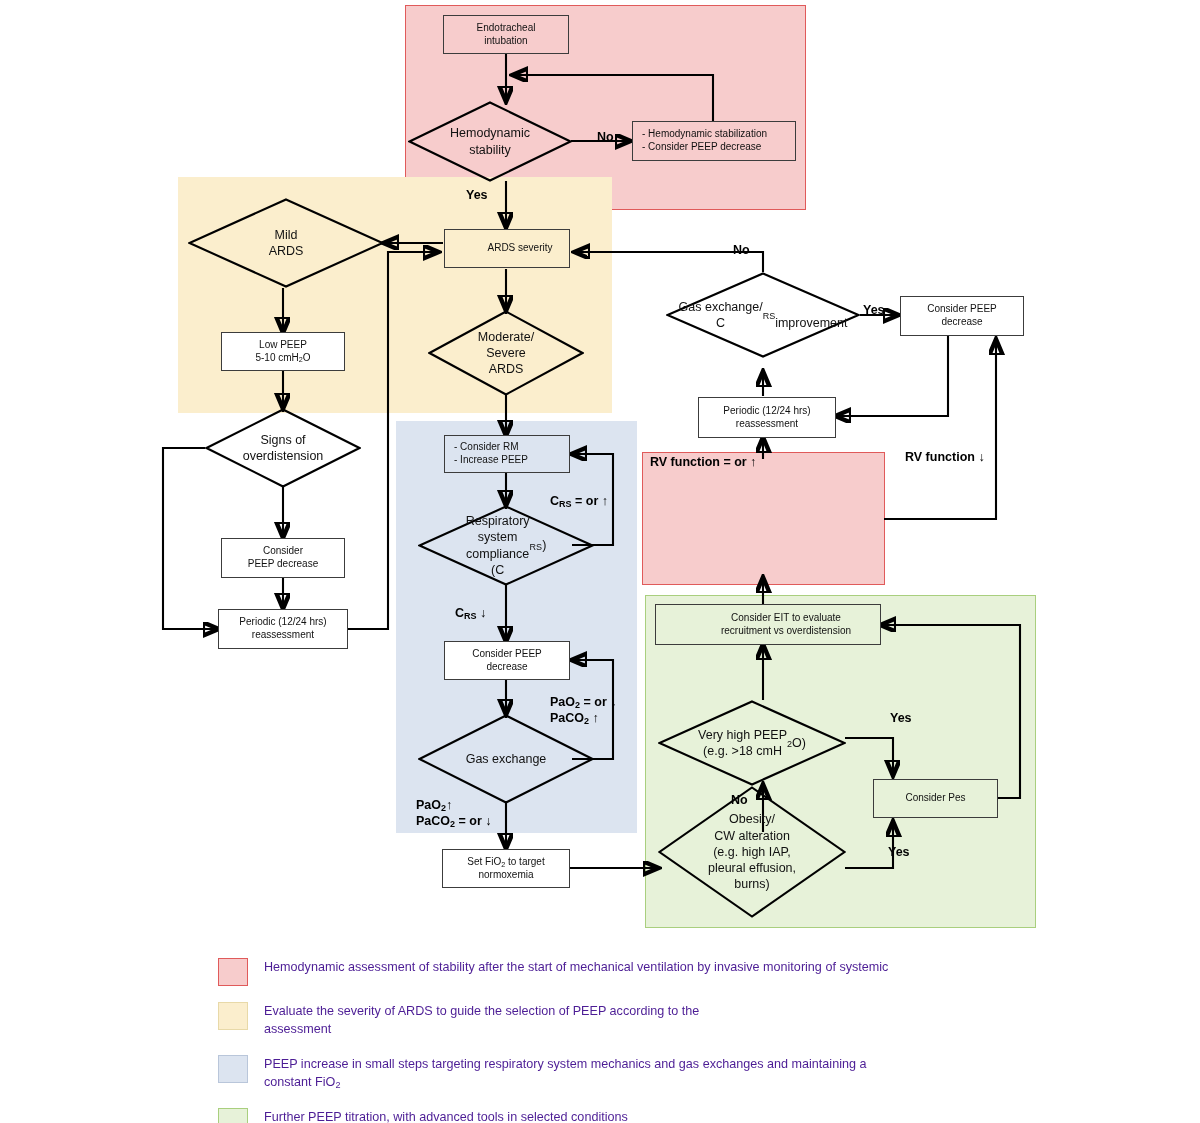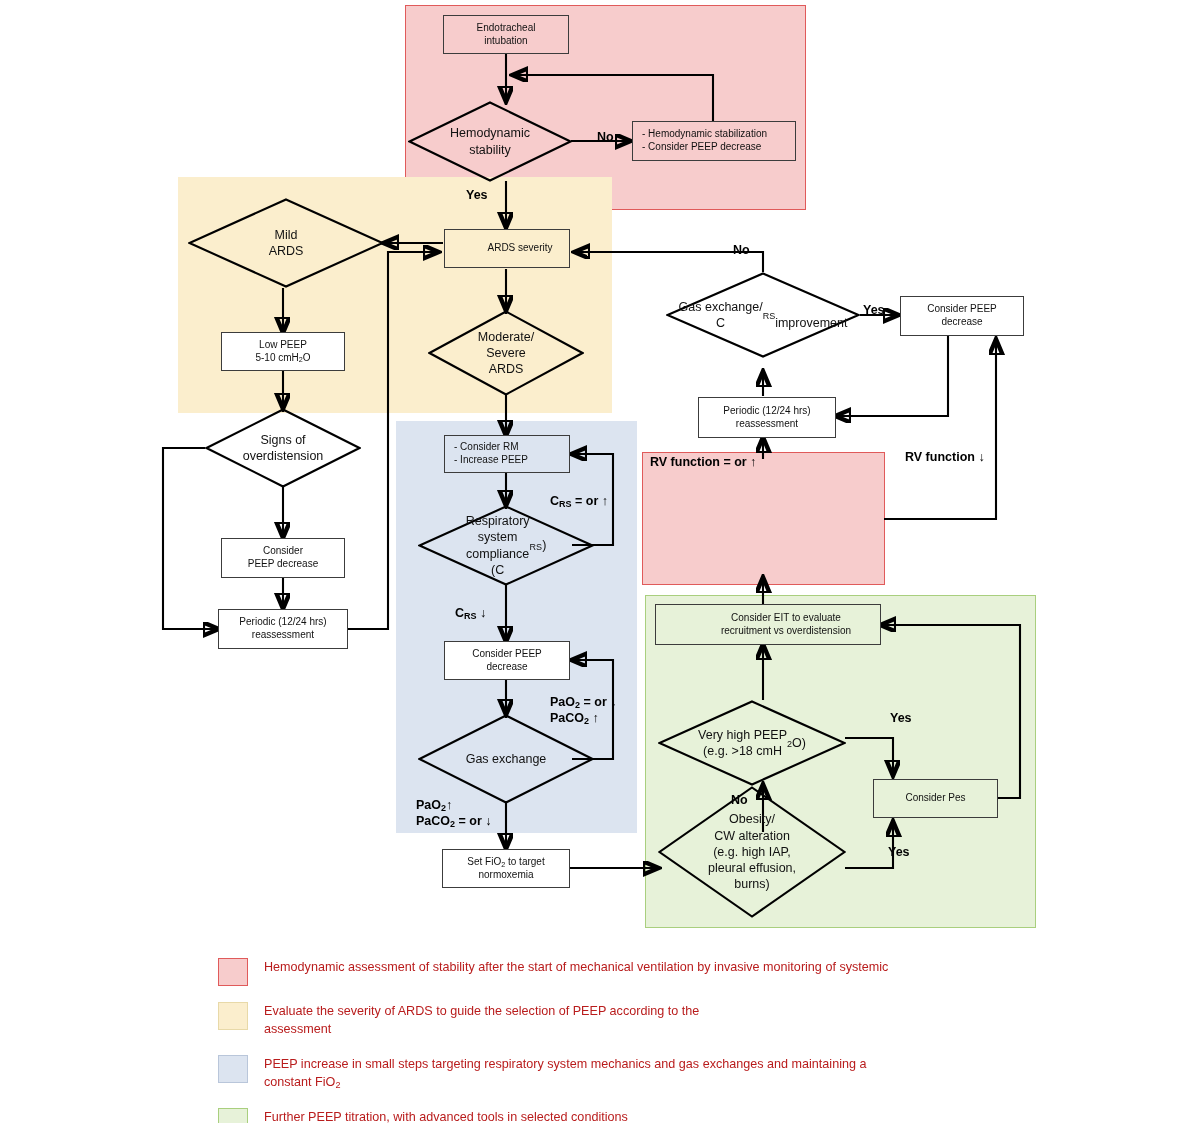--- a/index.html
+++ b/index.html
@@ -111,21 +111,21 @@
     margin-right: 16px;
     box-sizing: border-box;
   }
   .sw-red   { background: #f7cccc; border: 1.2px solid #e05a5a; }
   .sw-yellow{ background: #fbeecd; border: 1.2px solid #e8d9a8; }
   .sw-blue  { background: #dce4f0; border: 1.2px solid #b9c6da; }
   .sw-green { background: #e7f2d9; border: 1.2px solid #a9cf7e; }
   .legend-text {
     font-size: 12.6px;
     line-height: 1.42;
-    color: #b91c1c;
+    color: #4c1d95;
     padding-top: 1px;
   }
   sub { font-size: 0.72em; vertical-align: baseline; position: relative; bottom: -0.26em; }
 </style>
 </head>
 <body>
 
 <div id="canvas">
 
   <div class="zone zone-red" style="left:405px; top:5px; width:401px; height:205px;"></div>

